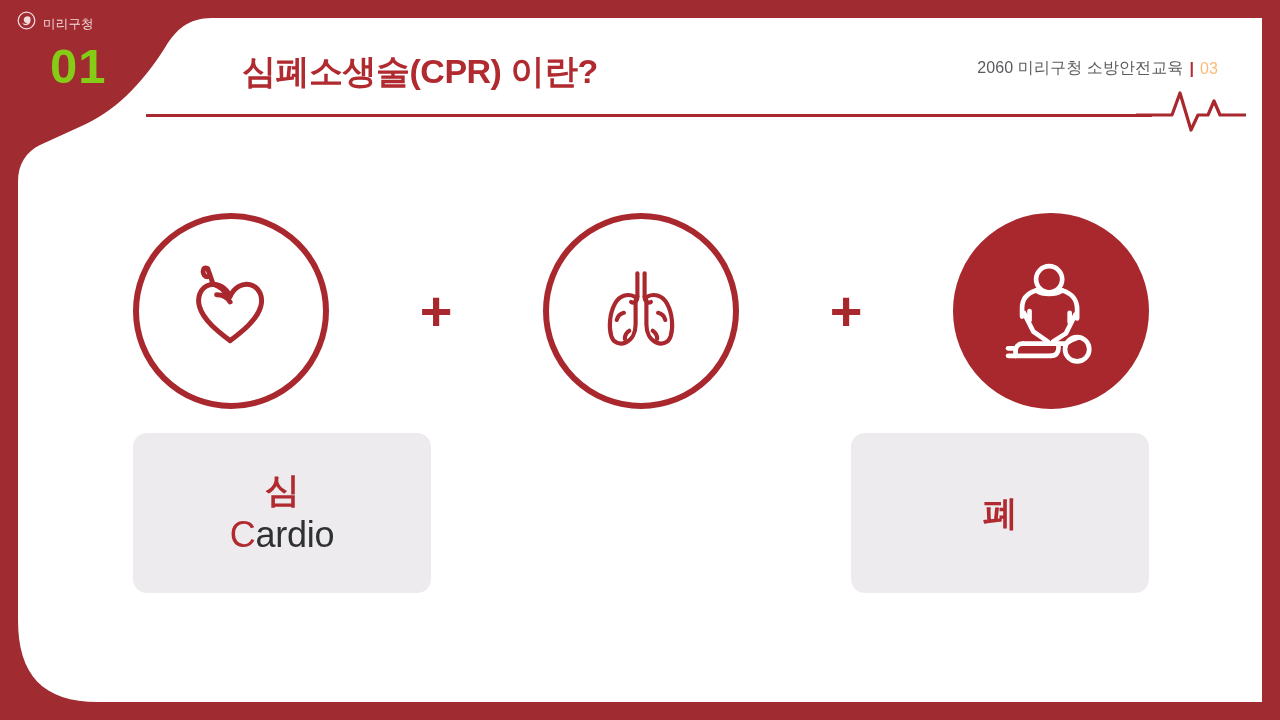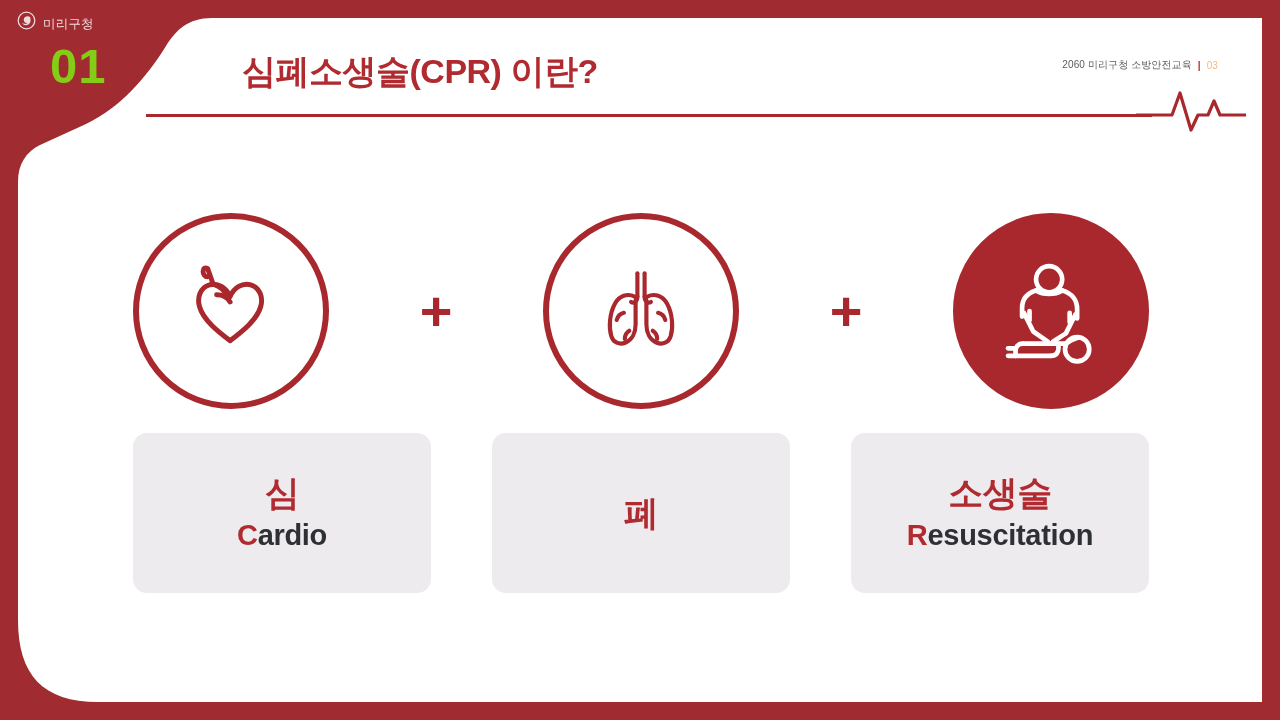--- a/index.html
+++ b/index.html
@@ -74,21 +74,21 @@
     letter-spacing: -0.5px;
     line-height: 1.1;
     white-space: nowrap;
     z-index: 12;
     margin-left: 38px;
   }
   .header-meta {
     position: absolute;
     right: 62px;
     top: 58px;
-    font-size: 10px;
+    font-size: 16px;
     color: #5B5B5F;
     letter-spacing: 0.1px;
     white-space: nowrap;
     z-index: 12;
     display: flex;
     align-items: center;
     gap: 6px;
   }
   .header-meta .sep { color: #B02A2F; font-weight: 700; }
   .header-meta .pageno { color: #fdba74; font-weight: 400; }
@@ -174,22 +174,22 @@
     box-sizing: border-box;
   }
   .card-ko {
     color: #B02A2F;
     font-size: 35px;
     font-weight: 800;
     line-height: 1.05;
     letter-spacing: -0.5px;
   }
   .card-en {
-    font-size: 29px;
-    font-weight: 700;
+    font-size: 36px;
+    font-weight: 400;
     color: #2F3034;
     line-height: 1.05;
     letter-spacing: -0.3px;
     white-space: nowrap;
   }
   .card-en .first {
     color: #B02A2F;
   }
 </style>
 </head>
@@ -309,20 +309,16 @@
 
     <div class="card">
       <div class="card-ko">심</div>
       <div class="card-en"><span class="first">C</span><span>ardio</span></div>
     </div>
 
     <div class="card">
       <div class="card-ko">폐</div>
     </div>
 
-    <div class="card">
-      <div class="card-ko">소생술</div>
-      <div class="card-en"><span class="first">R</span><span>esuscitation</span></div>
-    </div>
 
   </div>
 
 </div>
 
 </body></html>

